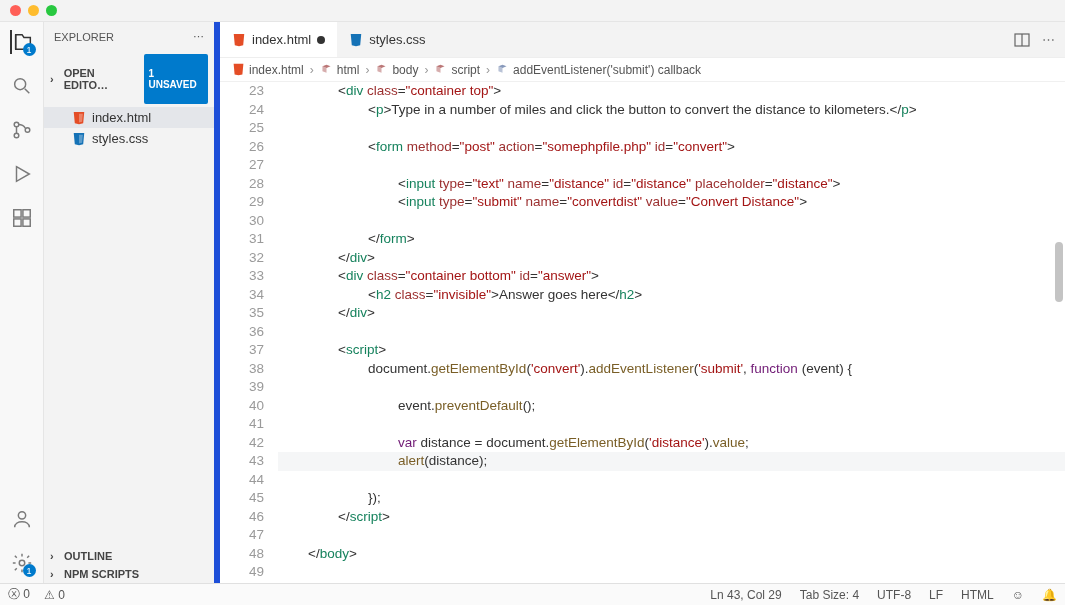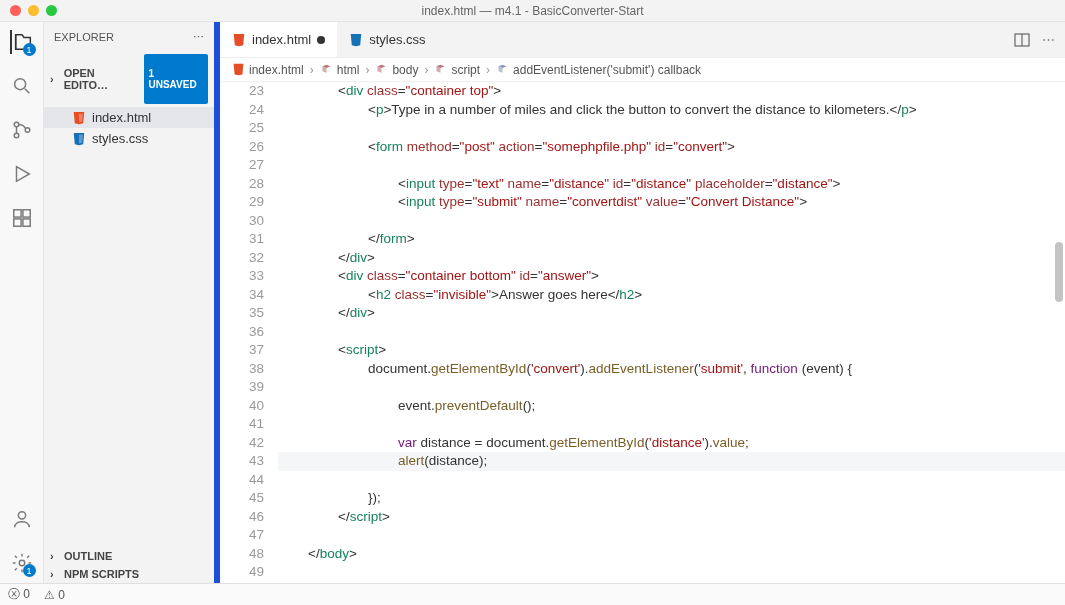--- a/index.html
+++ b/index.html
@@ -51,21 +51,20 @@
 </style>
 </head>
 <body>
 
 <div class="titlebar">
   <div class="traffic">
     <div class="dot red"></div>
     <div class="dot yellow"></div>
     <div class="dot green"></div>
   </div>
-  <div class="title">index.html — m4.1 - BasicConverter-Start</div>
 </div>
 
 <div class="main">
   <div class="activity">
     <div class="ico active">
       <svg width="22" height="22" viewBox="0 0 24 24" fill="none" stroke="currentColor" stroke-width="1.6">
           <path d="M4 4h7l2 3h7v13H4z"></path>
           <path d="M4 4v16"></path>
         </svg>
       <div class="badge">1</div>
@@ -236,13 +235,22 @@
         </div>
       <div class="code" id="code"><div class="row"><span>&nbsp;&nbsp;&nbsp;&nbsp;&nbsp;&nbsp;&nbsp;&nbsp;&nbsp;&nbsp;&nbsp;&nbsp;&nbsp;&nbsp;&nbsp;&nbsp;</span><span class="k-punc">&lt;</span><span class="k-tag">div</span><span class="k-punc"> </span><span class="k-attr">class</span><span class="k-punc">=</span><span class="k-str">"container top"</span><span class="k-punc">&gt;</span></div><div class="row"><span>&nbsp;&nbsp;&nbsp;&nbsp;&nbsp;&nbsp;&nbsp;&nbsp;&nbsp;&nbsp;&nbsp;&nbsp;&nbsp;&nbsp;&nbsp;&nbsp;&nbsp;&nbsp;&nbsp;&nbsp;&nbsp;&nbsp;&nbsp;&nbsp;</span><span class="k-punc">&lt;</span><span class="k-tag">p</span><span class="k-punc">&gt;</span><span class="k-text">Type in a number of miles and click the button to convert the distance to kilometers.</span><span class="k-punc">&lt;/</span><span class="k-tag">p</span><span class="k-punc">&gt;</span></div><div class="row">&nbsp;</div><div class="row"><span>&nbsp;&nbsp;&nbsp;&nbsp;&nbsp;&nbsp;&nbsp;&nbsp;&nbsp;&nbsp;&nbsp;&nbsp;&nbsp;&nbsp;&nbsp;&nbsp;&nbsp;&nbsp;&nbsp;&nbsp;&nbsp;&nbsp;&nbsp;&nbsp;</span><span class="k-punc">&lt;</span><span class="k-tag">form</span><span class="k-punc"> </span><span class="k-attr">method</span><span class="k-punc">=</span><span class="k-str">"post"</span><span class="k-punc"> </span><span class="k-attr">action</span><span class="k-punc">=</span><span class="k-str">"somephpfile.php"</span><span class="k-punc"> </span><span class="k-attr">id</span><span class="k-punc">=</span><span class="k-str">"convert"</span><span class="k-punc">&gt;</span></div><div class="row">&nbsp;</div><div class="row"><span>&nbsp;&nbsp;&nbsp;&nbsp;&nbsp;&nbsp;&nbsp;&nbsp;&nbsp;&nbsp;&nbsp;&nbsp;&nbsp;&nbsp;&nbsp;&nbsp;&nbsp;&nbsp;&nbsp;&nbsp;&nbsp;&nbsp;&nbsp;&nbsp;&nbsp;&nbsp;&nbsp;&nbsp;&nbsp;&nbsp;&nbsp;&nbsp;</span><span class="k-punc">&lt;</span><span class="k-tag">input</span><span class="k-punc"> </span><span class="k-attr">type</span><span class="k-punc">=</span><span class="k-str">"text"</span><span class="k-punc"> </span><span class="k-attr">name</span><span class="k-punc">=</span><span class="k-str">"distance"</span><span class="k-punc"> </span><span class="k-attr">id</span><span class="k-punc">=</span><span class="k-str">"distance"</span><span class="k-punc"> </span><span class="k-attr">placeholder</span><span class="k-punc">=</span><span class="k-str">"distance"</span><span class="k-punc">&gt;</span></div><div class="row"><span>&nbsp;&nbsp;&nbsp;&nbsp;&nbsp;&nbsp;&nbsp;&nbsp;&nbsp;&nbsp;&nbsp;&nbsp;&nbsp;&nbsp;&nbsp;&nbsp;&nbsp;&nbsp;&nbsp;&nbsp;&nbsp;&nbsp;&nbsp;&nbsp;&nbsp;&nbsp;&nbsp;&nbsp;&nbsp;&nbsp;&nbsp;&nbsp;</span><span class="k-punc">&lt;</span><span class="k-tag">input</span><span class="k-punc"> </span><span class="k-attr">type</span><span class="k-punc">=</span><span class="k-str">"submit"</span><span class="k-punc"> </span><span class="k-attr">name</span><span class="k-punc">=</span><span class="k-str">"convertdist"</span><span class="k-punc"> </span><span class="k-attr">value</span><span class="k-punc">=</span><span class="k-str">"Convert Distance"</span><span class="k-punc">&gt;</span></div><div class="row">&nbsp;</div><div class="row"><span>&nbsp;&nbsp;&nbsp;&nbsp;&nbsp;&nbsp;&nbsp;&nbsp;&nbsp;&nbsp;&nbsp;&nbsp;&nbsp;&nbsp;&nbsp;&nbsp;&nbsp;&nbsp;&nbsp;&nbsp;&nbsp;&nbsp;&nbsp;&nbsp;</span><span class="k-punc">&lt;/</span><span class="k-tag">form</span><span class="k-punc">&gt;</span></div><div class="row"><span>&nbsp;&nbsp;&nbsp;&nbsp;&nbsp;&nbsp;&nbsp;&nbsp;&nbsp;&nbsp;&nbsp;&nbsp;&nbsp;&nbsp;&nbsp;&nbsp;</span><span class="k-punc">&lt;/</span><span class="k-tag">div</span><span class="k-punc">&gt;</span></div><div class="row"><span>&nbsp;&nbsp;&nbsp;&nbsp;&nbsp;&nbsp;&nbsp;&nbsp;&nbsp;&nbsp;&nbsp;&nbsp;&nbsp;&nbsp;&nbsp;&nbsp;</span><span class="k-punc">&lt;</span><span class="k-tag">div</span><span class="k-punc"> </span><span class="k-attr">class</span><span class="k-punc">=</span><span class="k-str">"container bottom"</span><span class="k-punc"> </span><span class="k-attr">id</span><span class="k-punc">=</span><span class="k-str">"answer"</span><span class="k-punc">&gt;</span></div><div class="row"><span>&nbsp;&nbsp;&nbsp;&nbsp;&nbsp;&nbsp;&nbsp;&nbsp;&nbsp;&nbsp;&nbsp;&nbsp;&nbsp;&nbsp;&nbsp;&nbsp;&nbsp;&nbsp;&nbsp;&nbsp;&nbsp;&nbsp;&nbsp;&nbsp;</span><span class="k-punc">&lt;</span><span class="k-tag">h2</span><span class="k-punc"> </span><span class="k-attr">class</span><span class="k-punc">=</span><span class="k-str">"invisible"</span><span class="k-punc">&gt;</span><span class="k-text">Answer goes here</span><span class="k-punc">&lt;/</span><span class="k-tag">h2</span><span class="k-punc">&gt;</span></div><div class="row"><span>&nbsp;&nbsp;&nbsp;&nbsp;&nbsp;&nbsp;&nbsp;&nbsp;&nbsp;&nbsp;&nbsp;&nbsp;&nbsp;&nbsp;&nbsp;&nbsp;</span><span class="k-punc">&lt;/</span><span class="k-tag">div</span><span class="k-punc">&gt;</span></div><div class="row">&nbsp;</div><div class="row"><span>&nbsp;&nbsp;&nbsp;&nbsp;&nbsp;&nbsp;&nbsp;&nbsp;&nbsp;&nbsp;&nbsp;&nbsp;&nbsp;&nbsp;&nbsp;&nbsp;</span><span class="k-punc">&lt;</span><span class="k-tag">script</span><span class="k-punc">&gt;</span></div><div class="row"><span>&nbsp;&nbsp;&nbsp;&nbsp;&nbsp;&nbsp;&nbsp;&nbsp;&nbsp;&nbsp;&nbsp;&nbsp;&nbsp;&nbsp;&nbsp;&nbsp;&nbsp;&nbsp;&nbsp;&nbsp;&nbsp;&nbsp;&nbsp;&nbsp;</span><span class="k-text">document.</span><span class="k-meth">getElementById</span><span class="k-punc">(</span><span class="k-str">'convert'</span><span class="k-punc">).</span><span class="k-meth">addEventListener</span><span class="k-punc">(</span><span class="k-str">'submit'</span><span class="k-punc">, </span><span class="k-kw">function</span><span class="k-punc"> (event) {</span></div><div class="row">&nbsp;</div><div class="row"><span>&nbsp;&nbsp;&nbsp;&nbsp;&nbsp;&nbsp;&nbsp;&nbsp;&nbsp;&nbsp;&nbsp;&nbsp;&nbsp;&nbsp;&nbsp;&nbsp;&nbsp;&nbsp;&nbsp;&nbsp;&nbsp;&nbsp;&nbsp;&nbsp;&nbsp;&nbsp;&nbsp;&nbsp;&nbsp;&nbsp;&nbsp;&nbsp;</span><span class="k-text">event.</span><span class="k-meth">preventDefault</span><span class="k-punc">();</span></div><div class="row">&nbsp;</div><div class="row"><span>&nbsp;&nbsp;&nbsp;&nbsp;&nbsp;&nbsp;&nbsp;&nbsp;&nbsp;&nbsp;&nbsp;&nbsp;&nbsp;&nbsp;&nbsp;&nbsp;&nbsp;&nbsp;&nbsp;&nbsp;&nbsp;&nbsp;&nbsp;&nbsp;&nbsp;&nbsp;&nbsp;&nbsp;&nbsp;&nbsp;&nbsp;&nbsp;</span><span class="k-kw">var</span><span class="k-text"> distance = document.</span><span class="k-meth">getElementById</span><span class="k-punc">(</span><span class="k-str">'distance'</span><span class="k-punc">).</span><span class="k-meth">value</span><span class="k-punc">;</span></div><div class="row hl-line"><span>&nbsp;&nbsp;&nbsp;&nbsp;&nbsp;&nbsp;&nbsp;&nbsp;&nbsp;&nbsp;&nbsp;&nbsp;&nbsp;&nbsp;&nbsp;&nbsp;&nbsp;&nbsp;&nbsp;&nbsp;&nbsp;&nbsp;&nbsp;&nbsp;&nbsp;&nbsp;&nbsp;&nbsp;&nbsp;&nbsp;&nbsp;&nbsp;</span><span class="k-meth">alert</span><span class="k-punc">(distance);</span></div><div class="row">&nbsp;</div><div class="row"><span>&nbsp;&nbsp;&nbsp;&nbsp;&nbsp;&nbsp;&nbsp;&nbsp;&nbsp;&nbsp;&nbsp;&nbsp;&nbsp;&nbsp;&nbsp;&nbsp;&nbsp;&nbsp;&nbsp;&nbsp;&nbsp;&nbsp;&nbsp;&nbsp;</span><span class="k-punc">});</span></div><div class="row"><span>&nbsp;&nbsp;&nbsp;&nbsp;&nbsp;&nbsp;&nbsp;&nbsp;&nbsp;&nbsp;&nbsp;&nbsp;&nbsp;&nbsp;&nbsp;&nbsp;</span><span class="k-punc">&lt;/</span><span class="k-tag">script</span><span class="k-punc">&gt;</span></div><div class="row">&nbsp;</div><div class="row"><span>&nbsp;&nbsp;&nbsp;&nbsp;&nbsp;&nbsp;&nbsp;&nbsp;</span><span class="k-punc">&lt;/</span><span class="k-tag">body</span><span class="k-punc">&gt;</span></div><div class="row">&nbsp;</div></div>
       <div class="scroll-thumb"></div>
     </div>
   </div>
 </div>
 
 <div class="statusbar">
   <span class="st-item">ⓧ <span>0</span></span>
   <span class="st-item">⚠ <span>0</span></span>
+  <div class="right">
+    <span class="st-item">Ln 43, Col 29</span>
+    <span class="st-item">Tab Size: 4</span>
+    <span class="st-item">UTF-8</span>
+    <span class="st-item">LF</span>
+    <span class="st-item">HTML</span>
+    <span class="st-item">☺</span>
+    <span class="st-item">🔔</span>
+  </div>
 </div>
 
 </body></html>

